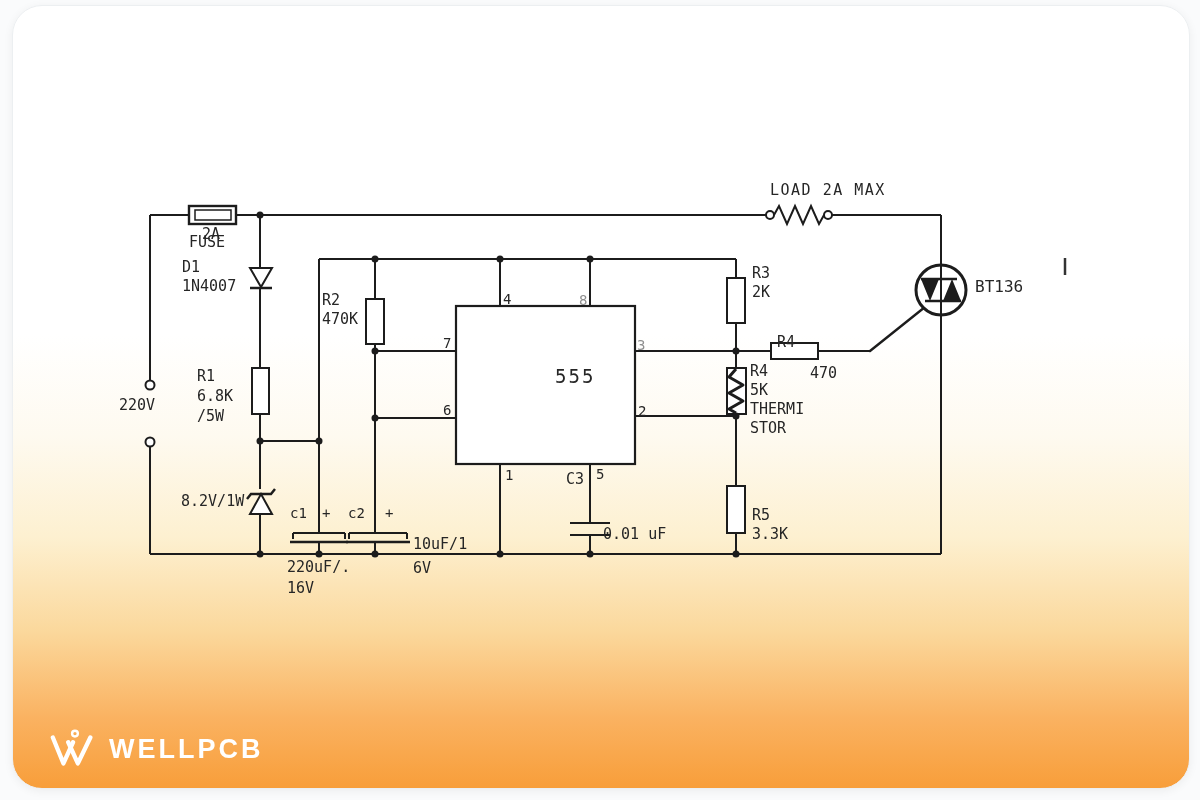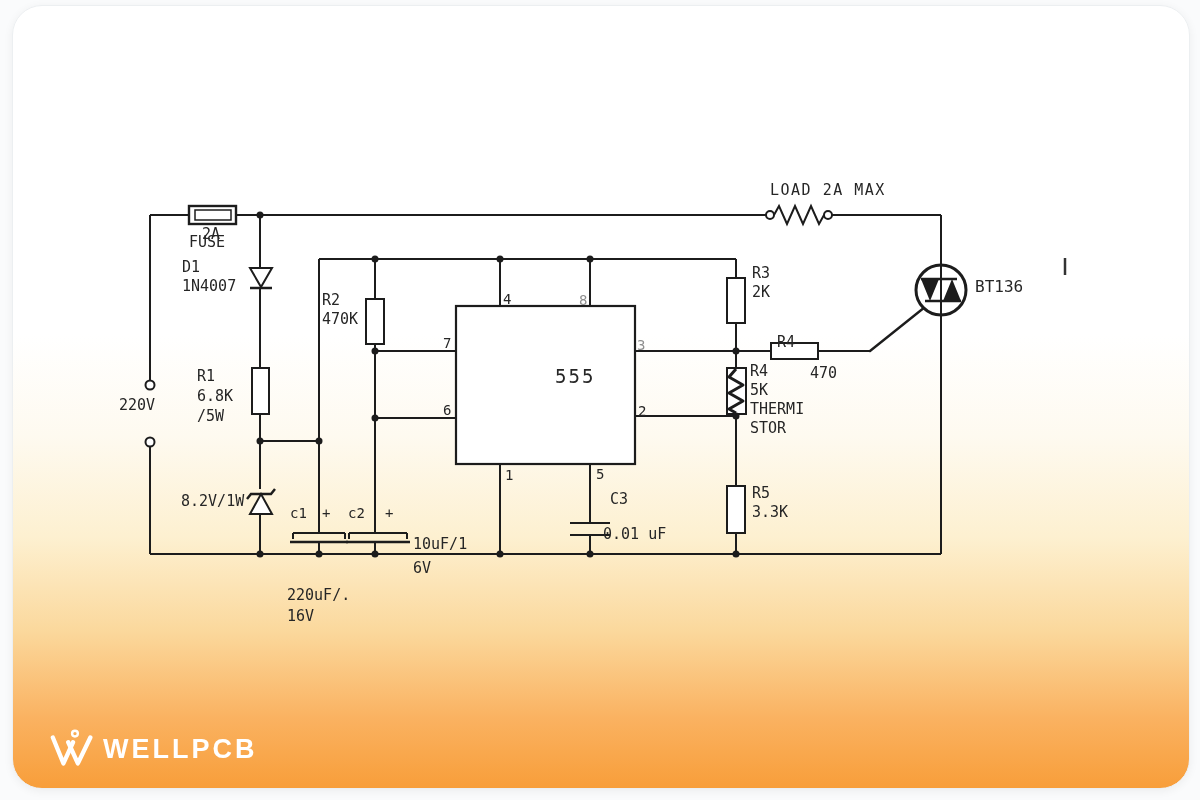--- a/index.html
+++ b/index.html
@@ -20,21 +20,21 @@
   .schem{position:absolute;left:0;top:0;width:1200px;height:800px;}
   svg.circuit{position:absolute;left:0;top:0;}
   .lbl{
     position:absolute;
     font-family:"DejaVu Sans Mono", monospace;
     font-size:15px;color:#262626;
     white-space:pre;line-height:19px;
   }
   .logo{
     position:absolute;left:36px;top:721px;height:44px;
-    display:flex;align-items:center;gap:4px;
+    display:flex;align-items:center;gap:10px;
   }
   .logo-text{
     font-family:"Liberation Sans", sans-serif;
     font-weight:800;font-size:27px;letter-spacing:3px;color:#ffffff;
   }
 </style>
 </head>
 <body>
 
 <div class="card">
@@ -177,44 +177,44 @@
         <div class="lbl" style="left: 184px; top: 360px; line-height: 20px;">R1
 6.8K
 /5W</div>
         <div class="lbl" style="left: 168px; top: 486px;">8.2V/1W</div>
         <div class="lbl" style="left: 309px; top: 285px;">R2
 470K</div>
         <div class="lbl" style="left: 277px; top: 498px; font-size: 14px;">c1</div>
         <div class="lbl" style="left: 309px; top: 498px; font-size: 14px;">+</div>
         <div class="lbl" style="left: 335px; top: 498px; font-size: 14px; text-align: right;">c2</div>
         <div class="lbl" style="left: 372px; top: 498px; font-size: 14px;">+</div>
-        <div class="lbl" style="left: 274px; top: 551px; line-height: 21px; margin-top: 28px;">220uF/.
+        <div class="lbl" style="left: 274px; top: 551px; line-height: 21px;">220uF/.
 16V</div>
         <div class="lbl" style="left: 400px; top: 526px; line-height: 24px;">10uF/1
 6V</div>
         <div class="lbl" style="left: 490px; top: 284px; font-size: 14px;">4</div>
         <div class="lbl" style="left: 566px; top: 285px; font-size: 14px; color: rgb(143, 143, 143);">8</div>
         <div class="lbl" style="left: 430px; top: 328px; font-size: 14px;">7</div>
         <div class="lbl" style="left: 430px; top: 395px; font-size: 14px;">6</div>
         <div class="lbl" style="left: 624px; top: 330px; font-size: 14px; color: rgb(143, 143, 143);">3</div>
         <div class="lbl" style="left: 625px; top: 396px; font-size: 14px;">2</div>
         <div class="lbl" style="left: 492px; top: 460px; font-size: 14px;">1</div>
         <div class="lbl" style="left: 583px; top: 459px; font-size: 14px;">5</div>
         <div class="lbl" style="left: 504px; top: 361px; font-size: 19px; letter-spacing: 2px; margin-left: 38px;">555</div>
         <div class="lbl" style="left: 739px; top: 258px;">R3
 2K</div>
         <div class="lbl" style="left: 764px; top: 327px;">R4</div>
         <div class="lbl" style="left: 773px; top: 358px; margin-left: 24px;">470</div>
         <div class="lbl" style="left: 737px; top: 356px;">R4
 5K
 THERMI
 STOR</div>
-        <div class="lbl" style="left: 739px; top: 478px;">R5
+        <div class="lbl" style="left: 739px; top: 500px;">R5
 3.3K</div>
-        <div class="lbl" style="left: 553px; top: 484px; margin-left: 44px;">C3</div>
+        <div class="lbl" style="left: 553px; top: 464px;">C3</div>
         <div class="lbl" style="left: 590px; top: 519px;">0.01 uF</div>
         <div class="lbl" style="left: 757px; top: 175px; letter-spacing: 1.5px; text-align: right;">LOAD 2A MAX</div>
         <div class="lbl" style="left: 962px; top: 271px; font-size: 16px;">BT136</div>
       </div>
   </div>
 
   <div class="logo">
     <svg width="50" height="42" viewBox="0 0 52 42">
       <g fill="none" stroke="#ffffff" stroke-width="4.5" stroke-linecap="round" stroke-linejoin="round">
         <polyline points="4,9 15,36 25,14"></polyline>

